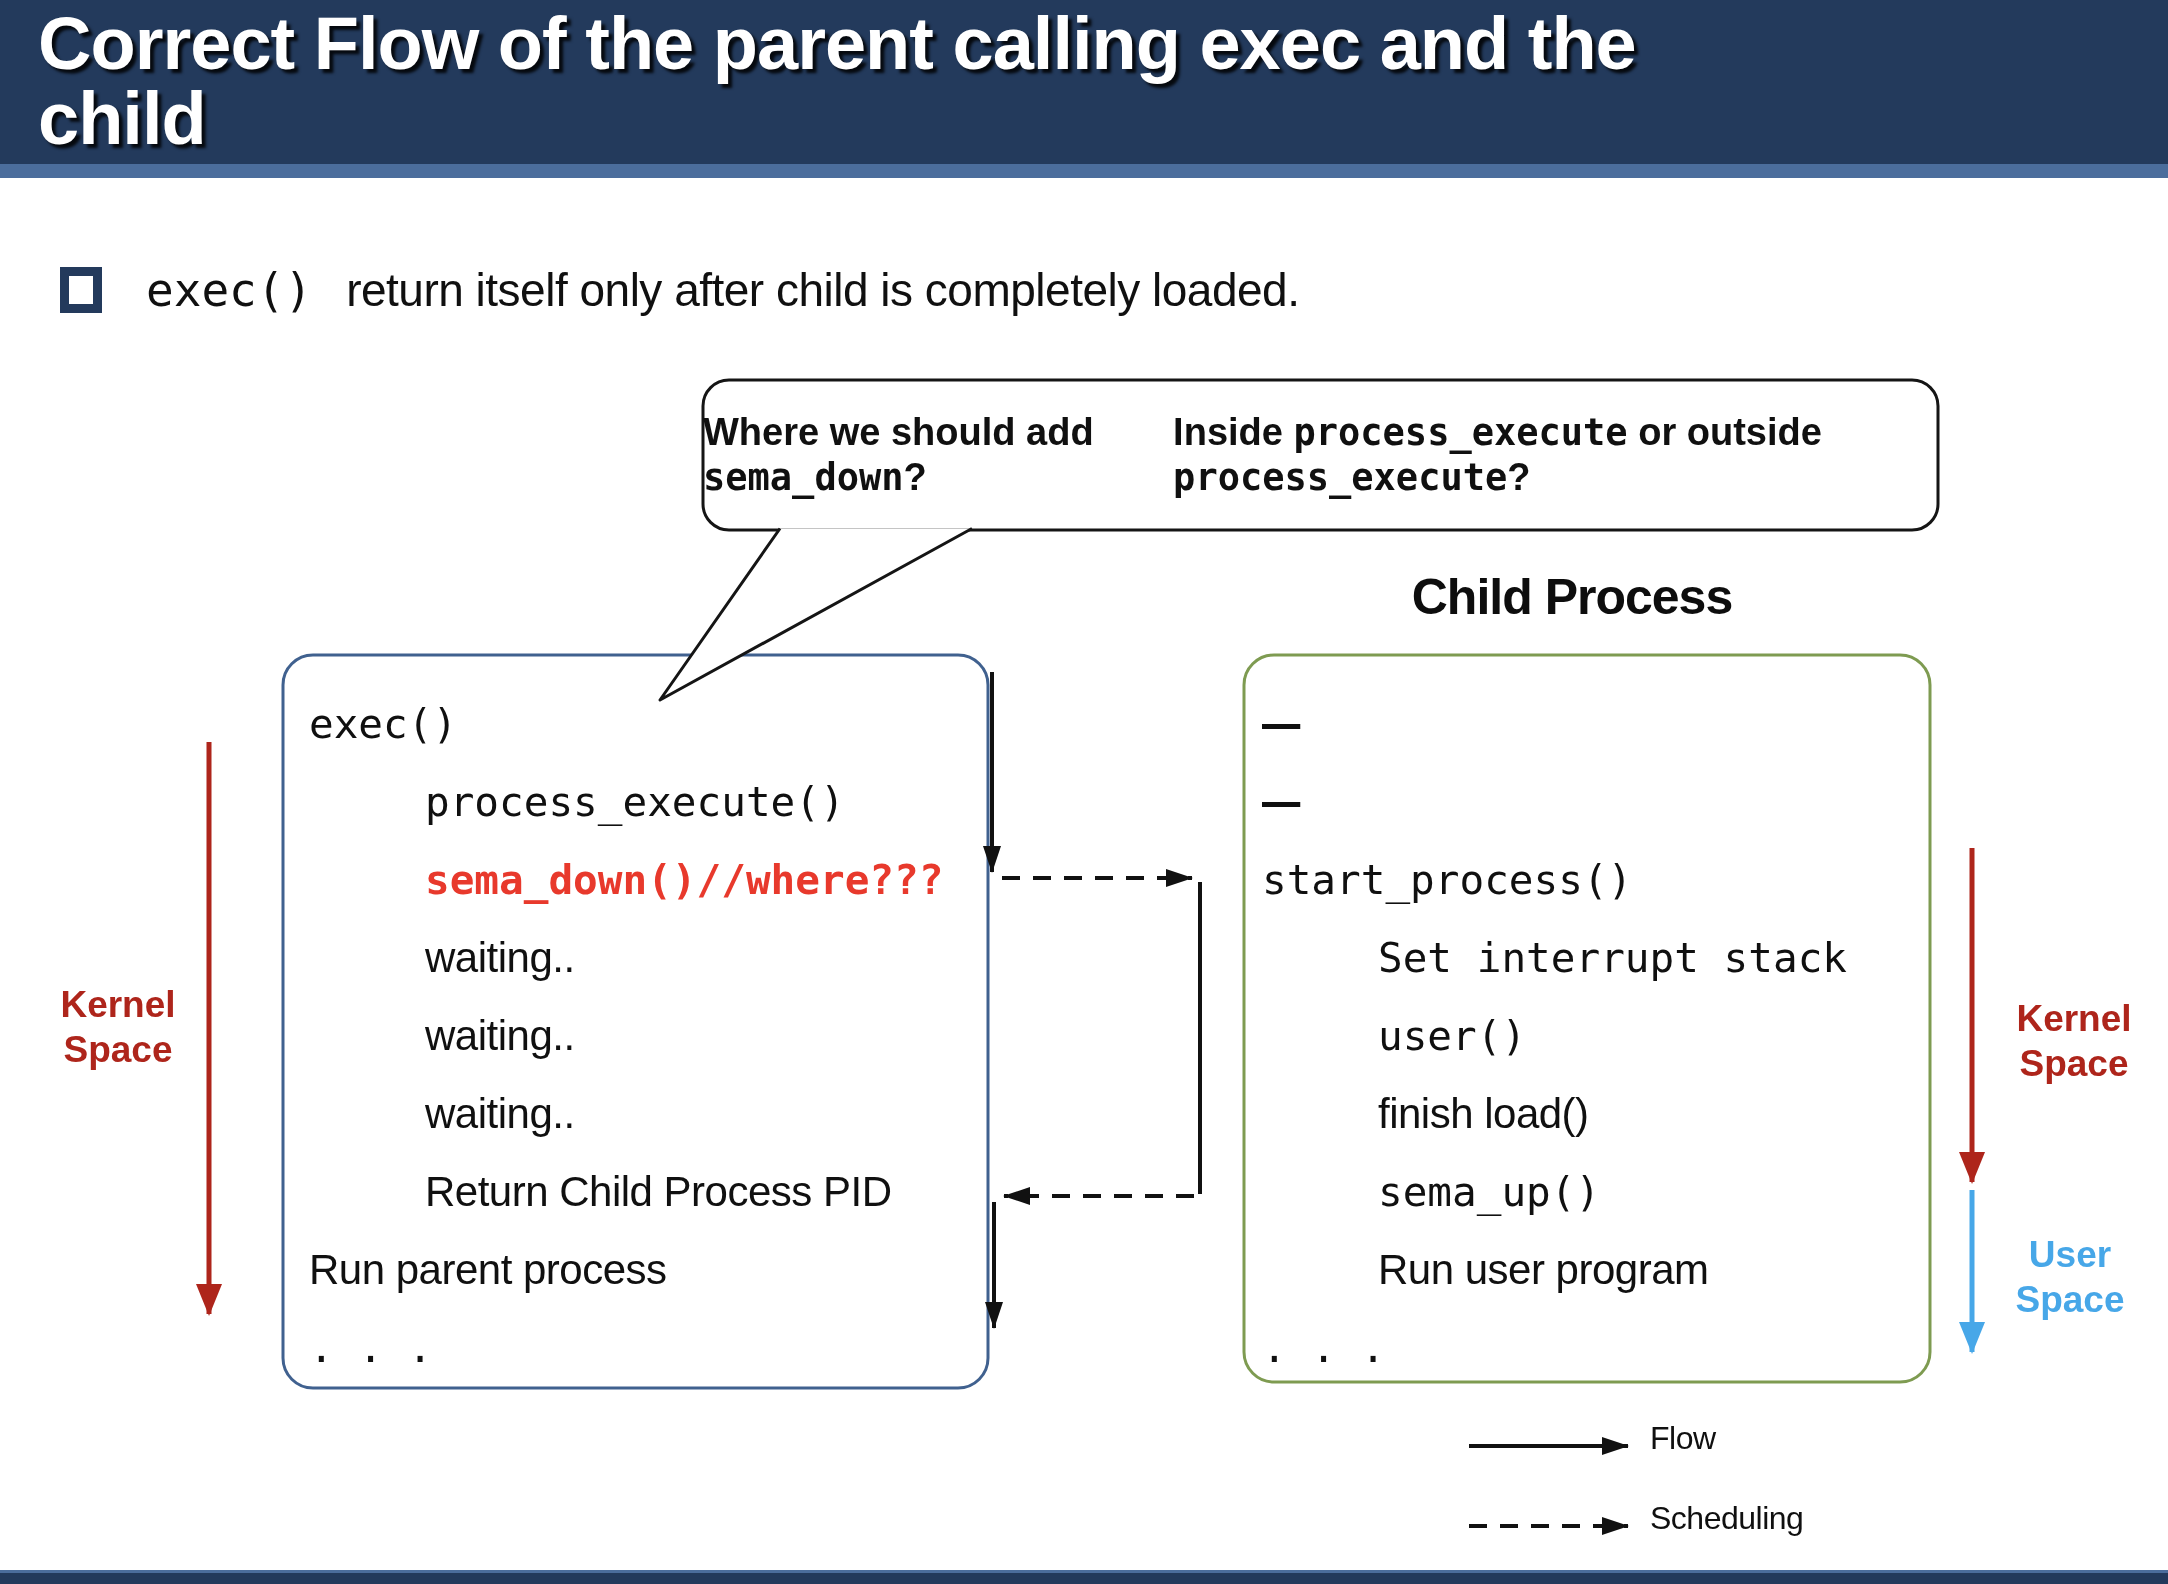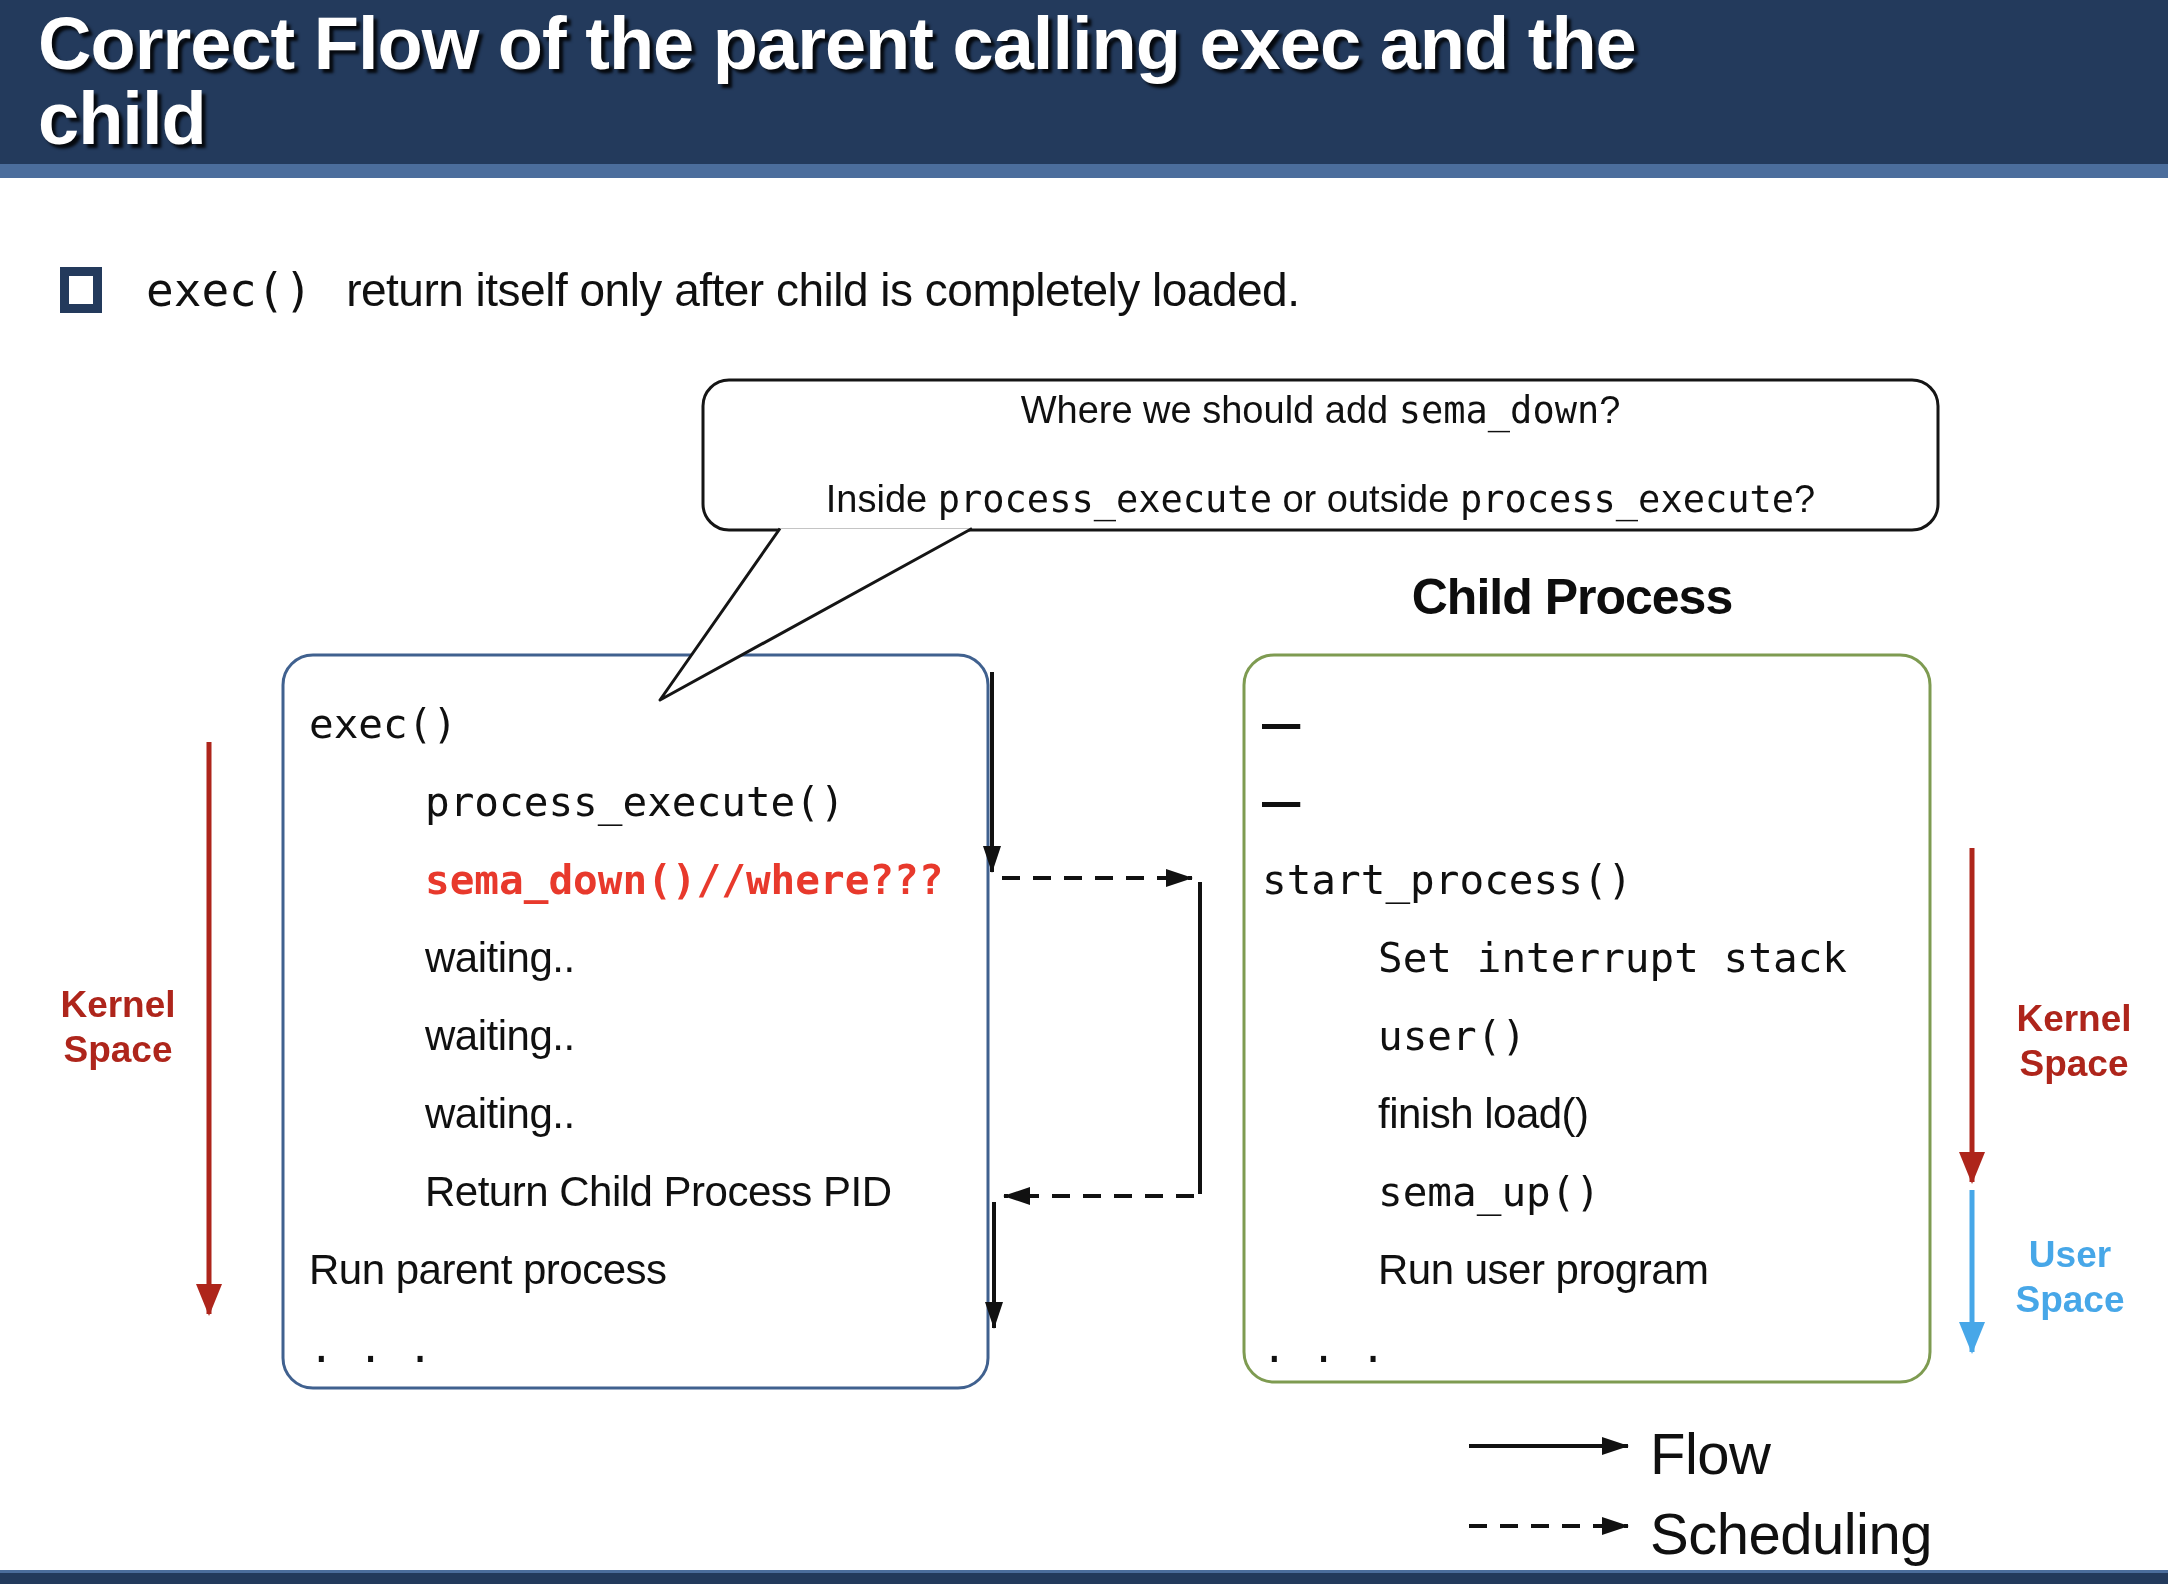--- a/index.html
+++ b/index.html
@@ -29,27 +29,27 @@
   .abs{position:absolute;}
   .box-heading{font-size:50px;font-weight:bold;color:#0d0d0d;text-align:center;width:520px;letter-spacing:-1px;}
   .code-col{position:absolute;display:flex;flex-direction:column;}
   .code-line{height:78px;display:flex;align-items:center;white-space:pre;color:#101010;}
   .code-line.mono{font-family:"DejaVu Sans Mono",monospace;font-size:41px;}
   .code-line.sans{font-family:"Liberation Sans",sans-serif;font-size:42px;letter-spacing:-0.5px;}
   .code-line.ind{padding-left:116px;}
   .code-line.red{color:var(--c-red,#E8392C);font-weight:bold;}
   .code-line.dash{font-weight:bold;transform:scaleX(1.55);transform-origin:left center;}
   .bubble-text{position:absolute;left:703px;top:388px;width:1235px;height:134px;
-               display:flex;flex-direction:column;justify-content:space-between;align-items:center;
-               font-size:38px;color:#101010;line-height:45px;}
+               display:flex;flex-direction:row;justify-content:flex-end;align-items:center;
+               font-size:38px;color:#101010;line-height:45px;font-weight:bold;}
   .bubble-text .mono{font-family:"DejaVu Sans Mono",monospace;font-size:37px;}
   .side-label{position:absolute;width:180px;text-align:center;font-weight:bold;font-size:37px;line-height:45px;}
   .side-label.red{color:var(--c-dred,#AE251B);}
   .side-label.blue{color:var(--c-blue,#47A7E8);}
-  .legend-label{position:absolute;font-size:58px;color:#101010;letter-spacing:-0.5px;}
+  .legend-label{position:absolute;font-size:32px;color:#101010;letter-spacing:-0.5px;}
   .bottom-bar{position:absolute;left:0;top:1570px;width:2168px;height:14px;background:var(--c-title,#233A5C);
               border-top:3px solid var(--c-strip,#4B6D9C);}
 </style>
 </head>
 <body>
 
 <div class="slide">
 
   <div class="title-bar"></div>
   <div class="title-strip"></div>

